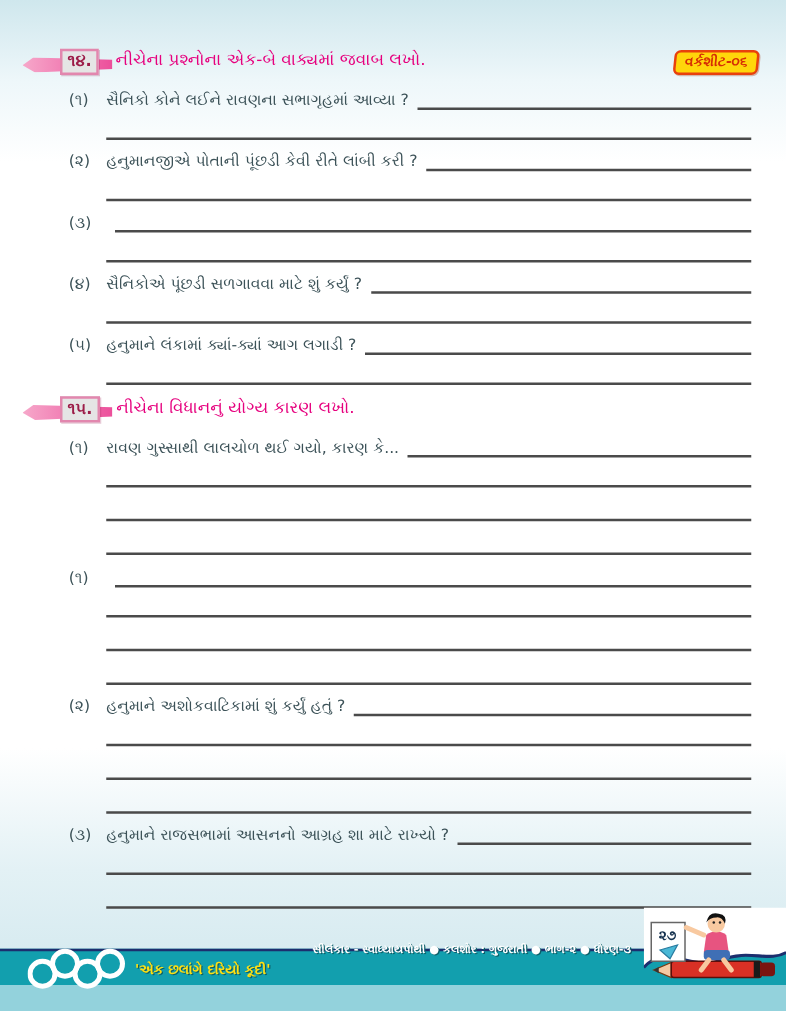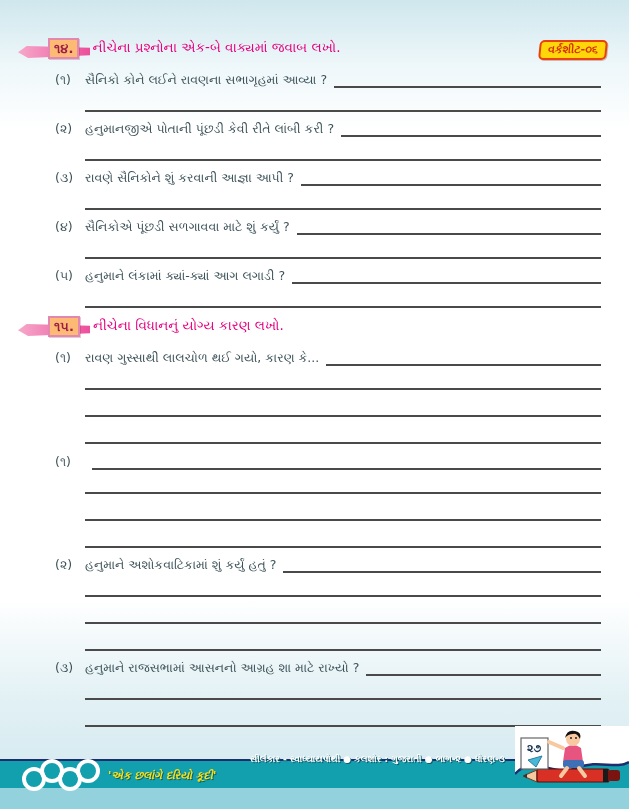--- a/index.html
+++ b/index.html
@@ -15,21 +15,21 @@
   
   .sec-header { position:relative; height:24px; margin-bottom:4px; white-space:nowrap; }
   .swoosh {
     position:absolute; left:-12px; top:7px; width:72px; height:13px;
     background:linear-gradient(90deg,#f6a8ca,#ec4f9b);
     clip-path:polygon(0 55%, 12% 8%, 100% 22%, 100% 78%, 14% 100%);
     display:inline-block;
   }
   .sec-no {
     position:relative; display:inline-block; margin-left:18px;
-    background:#fdba74; border:2px solid #e287ae; color:#9c1c48;
+    background:#e5e5e5; border:2px solid #e287ae; color:#9c1c48;
     font-weight:bold; font-size:13px; padding:0 4px; line-height:17px;
     box-shadow:1px 1px 0 rgba(160,40,90,.25);
     text-align:right;
   }
   .sec-title { color:#e6007e; font-weight:normal; font-size:13.5px; margin-left:8px; position:relative; top:-1px; }
 
   
   .badge {
     position:absolute; top:40px; right:22px;
     background:#ffd60a; border:2px solid #e8410c; border-radius:5px;
@@ -48,21 +48,20 @@
   .sec-gap-16 { height:1px; }
 
   
   .footer { position:absolute; left:0; right:0; bottom:0; height:52px; }
   .footer-strip { position:absolute; left:0; right:0; bottom:0; height:21px; background:#93d2dc; }
   .footer-band { position:absolute; left:0; right:0; bottom:21px; height:29px; background:#129fae; border-top:2.5px solid #1c2e6e; }
   .rings { position:absolute; left:22px; bottom:14px; }
   .footer-quote {
     position:absolute; left:108px; bottom:27px; color:#ffe011; font-weight:bold; font-size:11px;
     text-shadow:1px 1px 0 #0d5f68;
-    font-style:italic;
   }
   .footer-book {
     position:absolute; left:250px; bottom:44px; color:#ffffff; font-weight:bold; font-size:9px;
     text-shadow:1px 1px 0 #0d5f68; white-space:nowrap;
   }
   .mascot { position:absolute; right:0; bottom:19px; width:114px; height:64px; }
 </style>
 </head>
 <body>
 
@@ -85,21 +84,20 @@
 
   <div class="q-row">
     <span class="q-no">(૨)</span>
     <span class="q-text">હનુમાનજીએ પોતાની પૂંછડી કેવી રીતે લાંબી કરી ?</span>
     <span class="q-line"></span>
   </div>
   <div class="ans-line"></div>
 
   <div class="q-row">
     <span class="q-no">(૩)</span>
-    <span class="q-text">રાવણે સૈનિકોને શું કરવાની આજ્ઞા આપી ?</span>
     <span class="q-line"></span>
   </div>
   <div class="ans-line"></div>
 
   <div class="q-row">
     <span class="q-no">(૪)</span>
     <span class="q-text">સૈનિકોએ પૂંછડી સળગાવવા માટે શું કર્યું ?</span>
     <span class="q-line"></span>
   </div>
   <div class="ans-line"></div>

